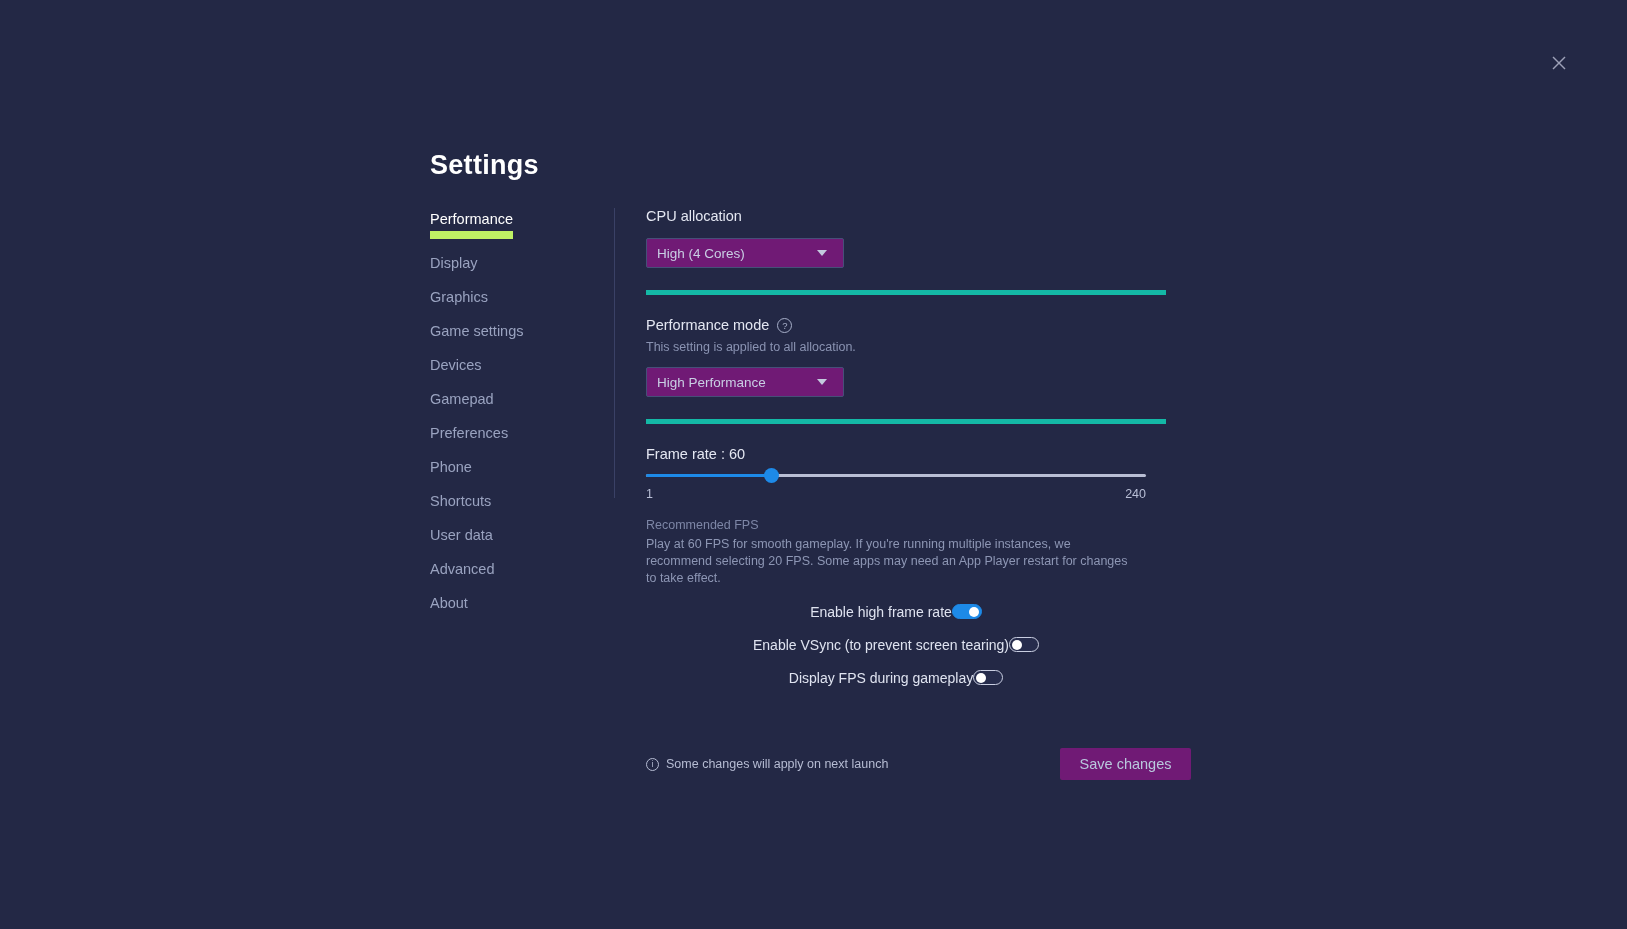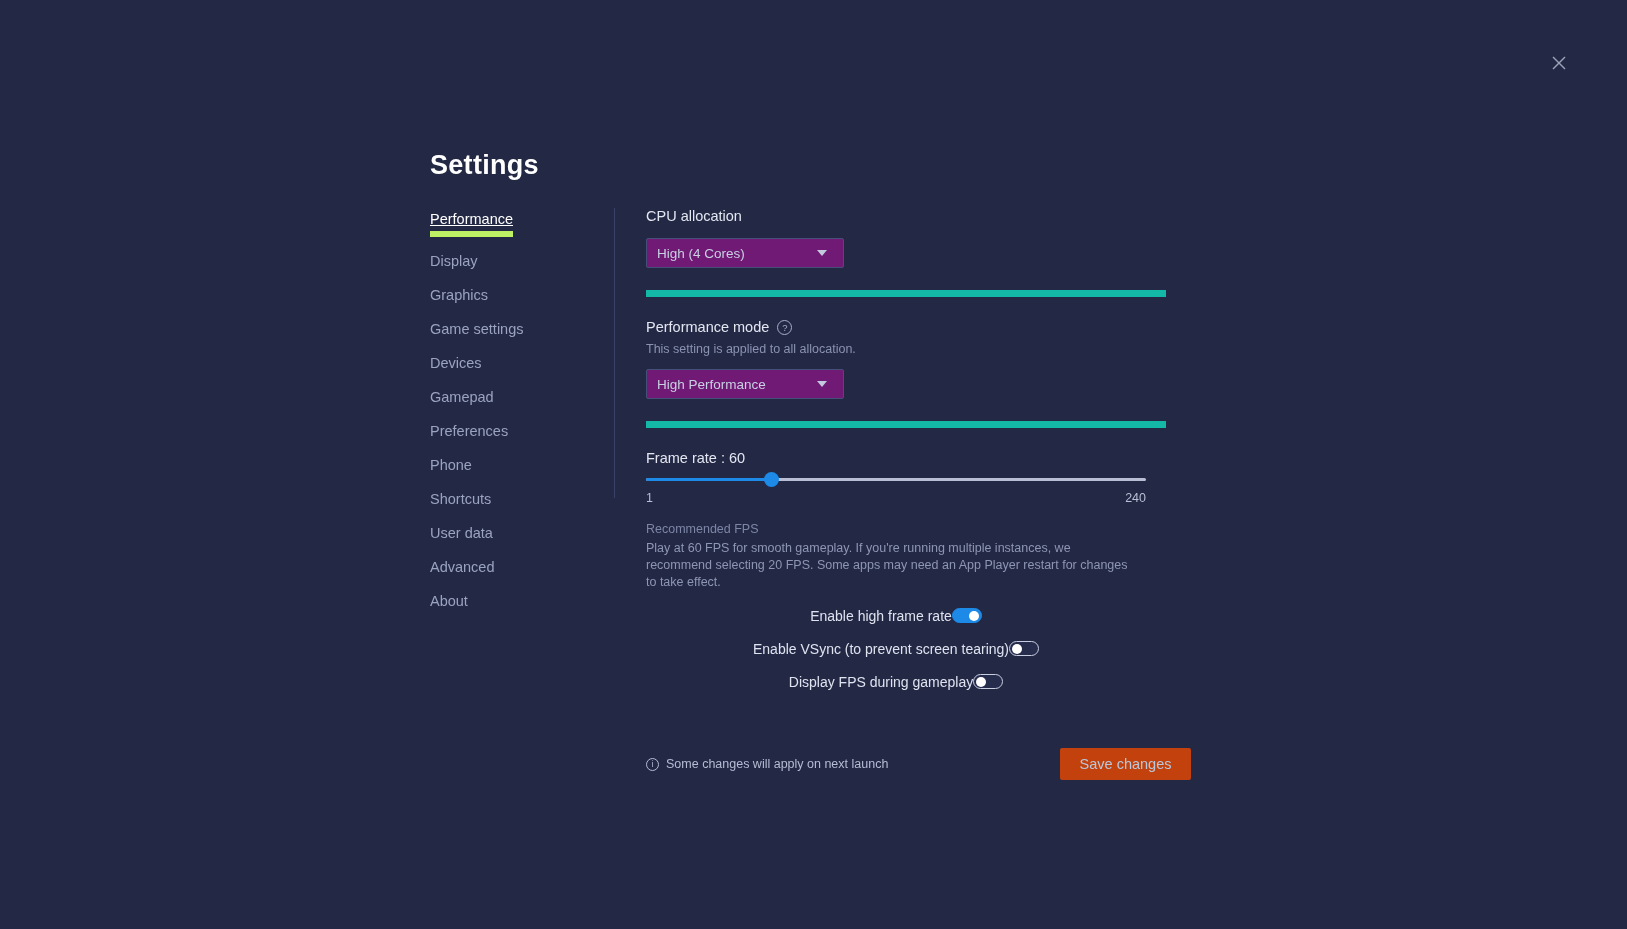--- a/index.html
+++ b/index.html
@@ -55,23 +55,22 @@
     margin-bottom: 17.5px;
     display: inline-block;
     clear: both;
     float: left;
     cursor: pointer;
     white-space: nowrap;
   }
   .nav-row { display: block; overflow: hidden; }
   .nav-item.active {
     color: #ffffff;
-    border-bottom: 6px solid #bef264;
+    border-bottom: 8px solid #bef264;
     padding-bottom: 4px;
-    text-decoration: underline;
   }
 
   .v-divider {
     position: absolute;
     left: 614px;
     top: 208px;
     width: 1px;
     height: 290px;
     background: #3a4166;
   }
@@ -112,21 +111,21 @@
   .select-box .caret {
     position: absolute;
     right: 16px;
     width: 0; height: 0;
     border-left: 5px solid transparent;
     border-right: 5px solid transparent;
     border-top: 6px solid #c3cade;
   }
   .section {
     padding-bottom: 22px;
-    border-bottom: 7px solid #14b8a6;
+    border-bottom: 5px solid #14b8a6;
     margin-bottom: 22px;
   }
   .section.no-rule { border-bottom: none; }
 
   
   .help-icon {
     display: inline-block;
     width: 13px; height: 13px;
     border: 1px solid #a7afc9;
     border-radius: 50%;
@@ -238,21 +237,21 @@
     border-radius: 50%;
     font-size: 8.5px;
     line-height: 11px;
     text-align: center;
     margin-right: 7px;
     color: #b6bcd3;
   }
   .save-btn {
     width: 131px;
     height: 32px;
-    background: #c2410c;
+    background: #701a75;
     color: #b9c8dd;
     font-size: 14.5px;
     border: none;
     border-radius: 2px;
     cursor: pointer;
     font-family: "Liberation Sans", sans-serif;
   }
 </style>
 </head>
 <body>

